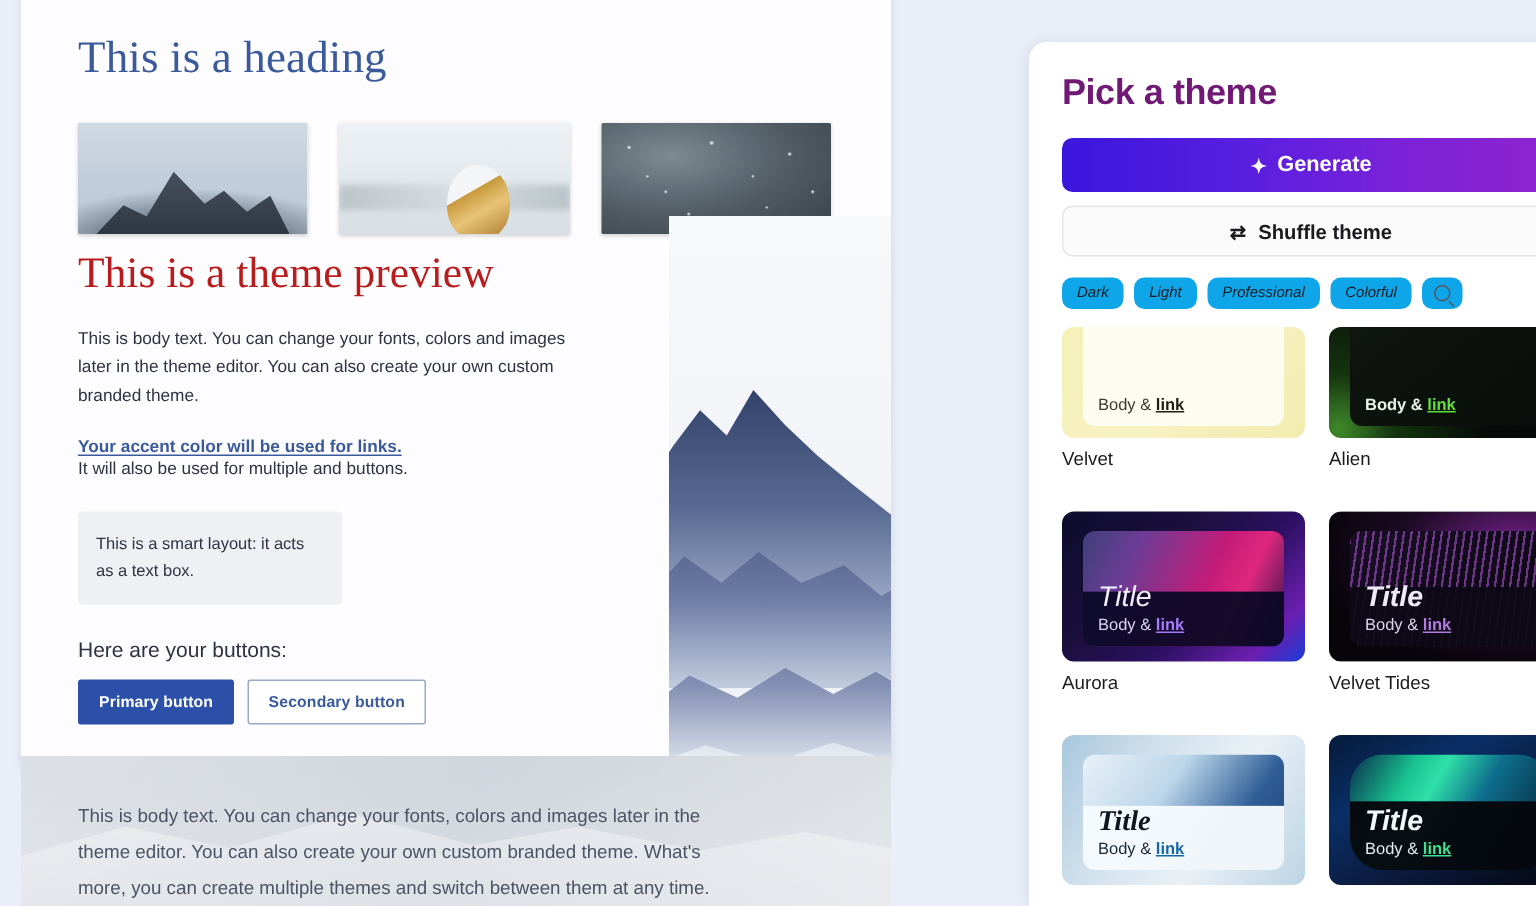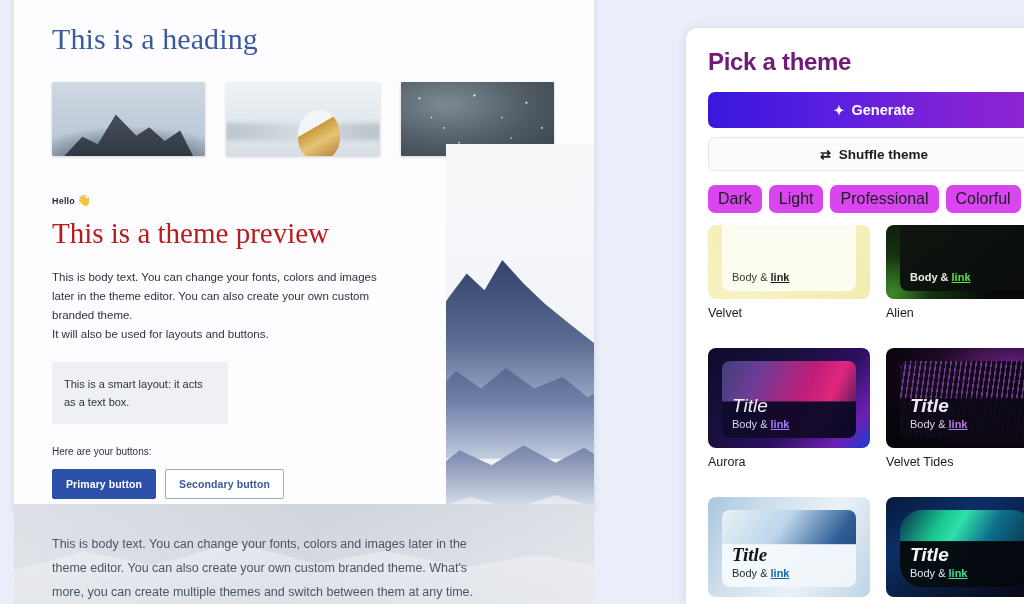--- a/index.html
+++ b/index.html
@@ -95,21 +95,21 @@
   .sub-p { font-size: 11.5px; color: #2d3340; margin-top: 3px; }
 
   .smart-row { display:flex; gap: 9px; margin-top: 22px; }
   .smart-box {
     background:#eef0f4; border-radius: 3px; padding: 13px 12px;
     font-size: 11px; line-height: 18px; color:#2d3340;
   }
   .smart-box.a { width: 176px; }
   .smart-box.b { width: 176px; }
 
-  .btn-label { font-size: 10px; color:#2d3340; margin-top: 22px; }
+  .btn-label { font-size: 14px; color:#2d3340; margin-top: 22px; }
   .btn-row { display:flex; gap: 9px; margin-top: 12px; }
   .btn {
     font-size: 10.5px; font-weight: 700; letter-spacing:.1px;
     padding: 8px 13px; border-radius: 2px; cursor:pointer; white-space:nowrap;
   }
   .btn-primary { background:#2c50a8; color:#fff; border:1px solid #2c50a8; }
   .btn-secondary { background:#fff; color:#3b5a9c; border:1px solid #9aa8c4; }
 
   
   .art-panel {
@@ -173,22 +173,22 @@
   .shuffle-btn {
     margin-top: 9px; height: 34px; width: 332px;
     border-radius: 7px; border:1px solid #e6e6ea; background:#fbfbfc; cursor:pointer;
     color:#1b1b1f; font-size: 13.5px; font-weight: 700;
     display:flex; align-items:center; justify-content:center; gap:8px;
   }
   .spark { font-size: 13px; line-height: 1; }
 
   .chips { display:flex; gap: 7px; margin-top: 14px; align-items:center; }
   .chip {
-    background:#d946ef; color:#1b1b1f; border-radius: 7px;
-    padding: 5px 10px; font-size: 16px; cursor:pointer; white-space:nowrap;
+    background:#0ea5e9; color:#1b1b1f; border-radius: 7px;
+    padding: 5px 10px; font-size: 10px; cursor:pointer; white-space:nowrap;font-style:italic;
   }
   .chip.search-chip { padding: 5px 8px; display:flex; align-items:center; }
   .mag { width:11px; height:11px; border:1.4px solid #55555c; border-radius:50%; position:relative; display:inline-block; }
   .mag::after{ content:""; position:absolute; right:-4px; bottom:-3px; width:5px; height:1.4px; background:#55555c; transform:rotate(45deg); }
 
   .grid { margin-top: 12px; display:grid; grid-template-columns: 162px 162px; column-gap: 14px; row-gap: 0; gap: 16px; }
   .theme-cell { margin-bottom: 12px; }
   .thumb { width:162px; height: 74px; border-radius: 8px; overflow:hidden; position:relative; cursor:pointer; }
   .thumb.tall { height: 100px; }
   .thumb-name { margin-top: 7px; font-size: 12.5px; color:#1b1b1f; }
@@ -270,30 +270,27 @@
     <div class="doc-inner">
 
       <div class="doc-h1">This is a heading</div>
 
       <div class="img-row">
         <div class="img-thumb img-mountain"></div>
         <div class="img-thumb img-person"></div>
         <div class="img-thumb img-space"></div>
       </div>
 
-      <div class="hello">
-        <span>Hello</span>
-        <span class="wave">👋</span>
-      </div>
 
       <div class="doc-h2">This is a theme preview</div>
 
       <div class="body-p">This is body text. You can change your fonts, colors and images later in the theme editor. You can also create your own custom branded theme.</div>
 
-      <div class="sub-p">It will also be used for layouts and buttons.</div>
+      <a class="accent-link" href="#">Your accent color will be used for links.</a>
+      <div class="sub-p">It will also be used for multiple and buttons.</div>
 
       <div class="smart-row">
         <div class="smart-box a">This is a smart layout: it acts as a text box.</div>
       </div>
 
       <div class="btn-label">Here are your buttons:</div>
 
       <div class="btn-row">
         <button class="btn btn-primary">Primary button</button>
         <button class="btn btn-secondary">Secondary button</button>

